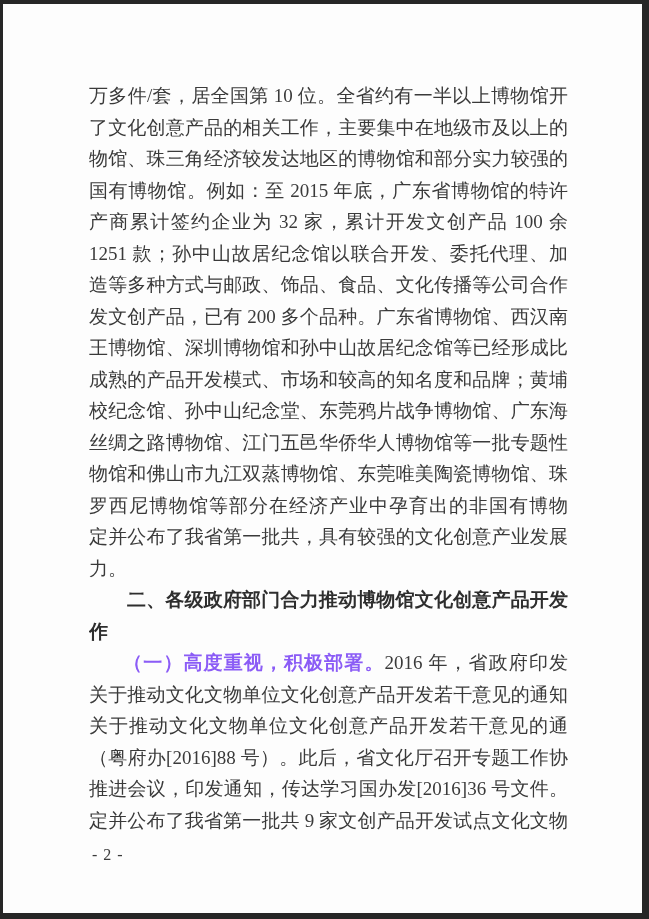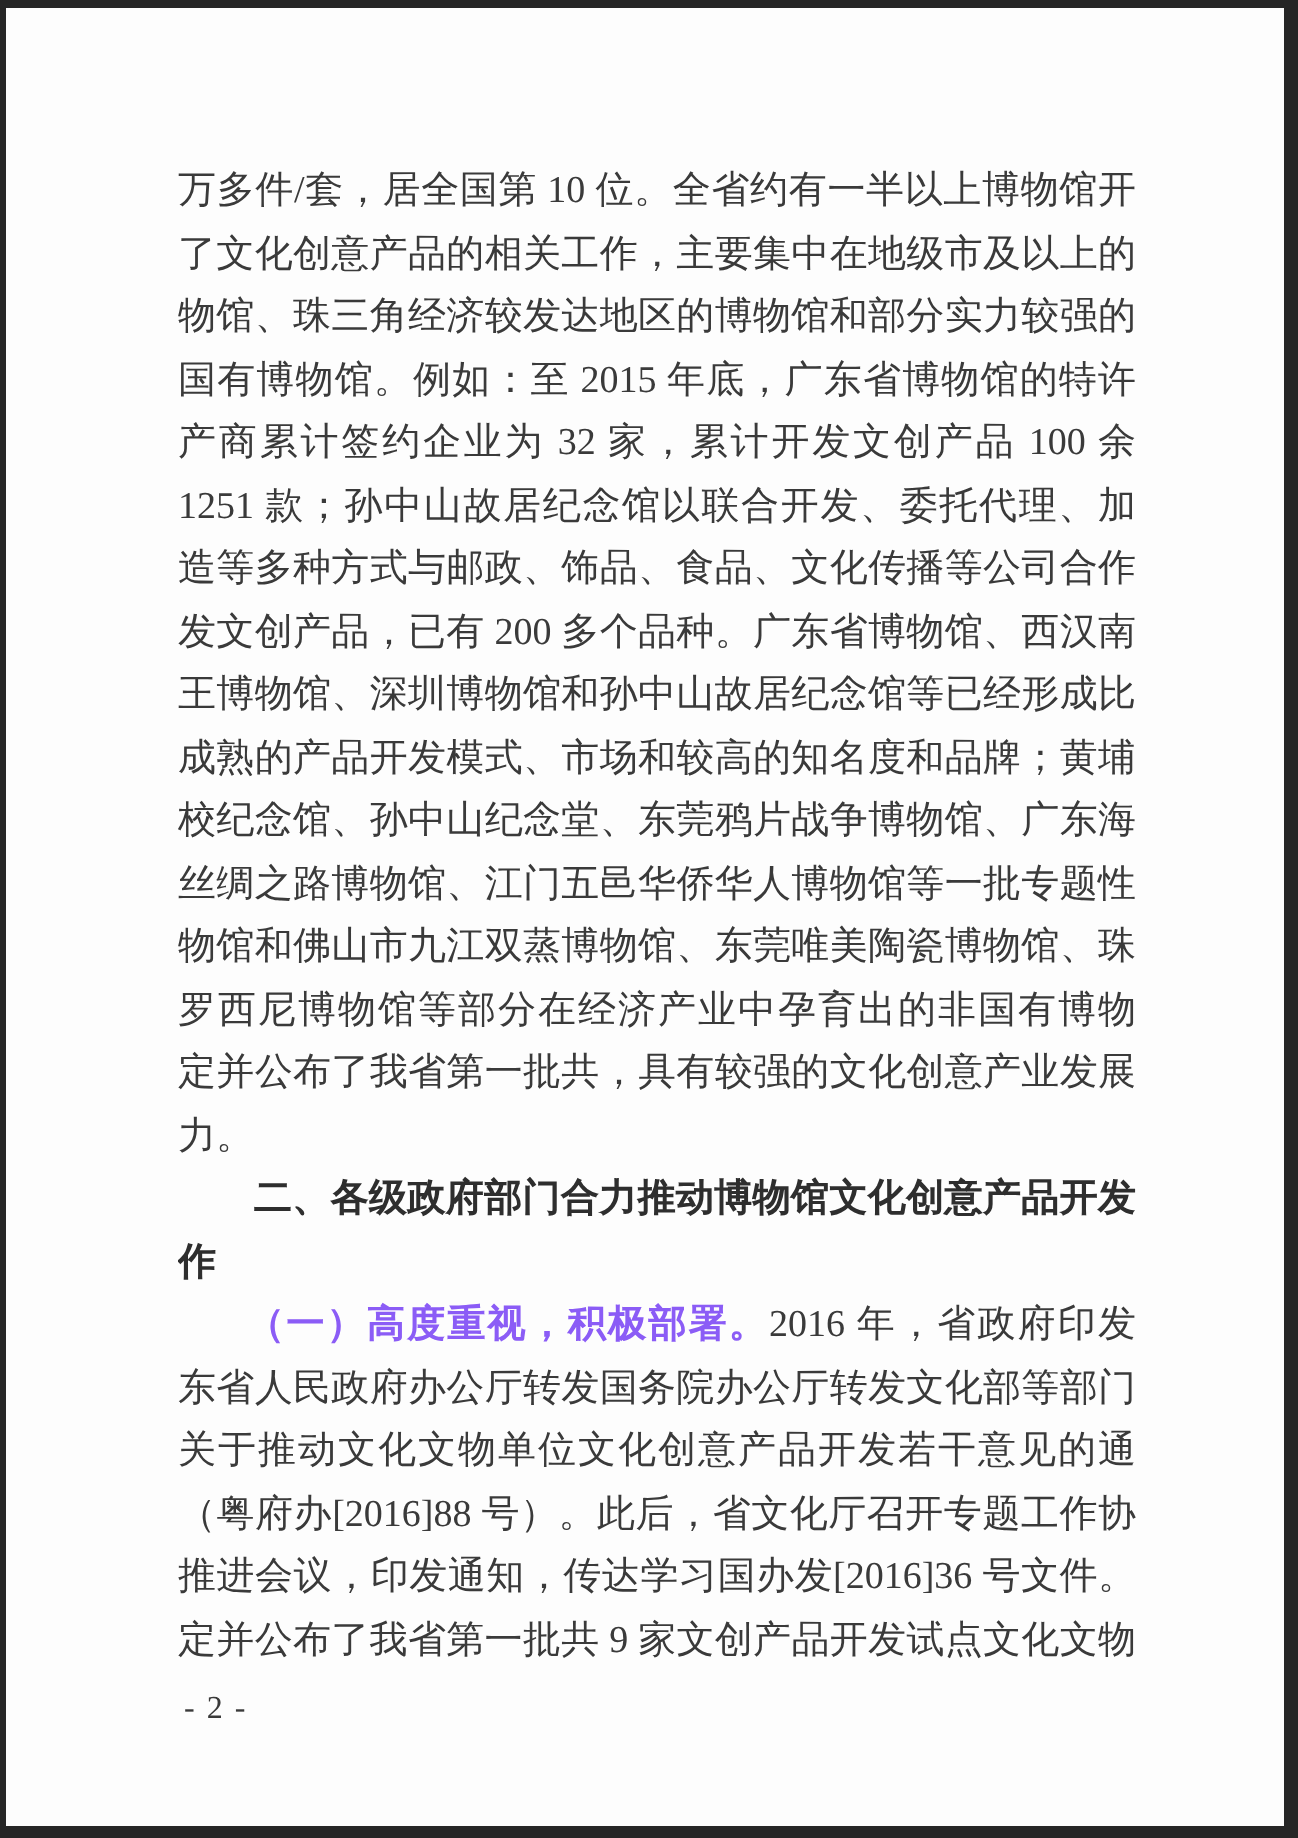--- a/index.html
+++ b/index.html
@@ -86,21 +86,21 @@
       <div class="line fill">丝绸之路博物馆、江门五邑华侨华人博物馆等一批专题性博</div>
       <div class="line fill">物馆和佛山市九江双蒸博物馆、东莞唯美陶瓷博物馆、珠海</div>
       <div class="line fill">罗西尼博物馆等部分在经济产业中孕育出的非国有博物馆，</div>
       <div class="line fill">定并公布了我省第一批共，具有较强的文化创意产业发展潜</div>
       <div class="line">力。</div>
 
       <div class="line fill heading indent2">二、各级政府部门合力推动博物馆文化创意产品开发工</div>
       <div class="line heading">作</div>
 
       <div class="line fill indent18"><span class="lead-bold">（一）高度重视，积极部署。</span><span>2016 年，省政府印发《广</span></div>
-      <div class="line fill">东省人民政府办公厅转发国务院办公厅转发文化部等部门</div>
+      <div class="line fill">关于推动文化文物单位文化创意产品开发若干意见的通知</div>
       <div class="line fill">关于推动文化文物单位文化创意产品开发若干意见的通知》</div>
       <div class="line fill">（粤府办[2016]88 号）。此后，省文化厅召开专题工作协调、</div>
       <div class="line fill">推进会议，印发通知，传达学习国办发[2016]36 号文件。确</div>
       <div class="line fill">定并公布了我省第一批共 9 家文创产品开发试点文化文物单</div>
     </div>
 
     <div class="footer">- 2 -</div>
   </div>
 </div>
 

